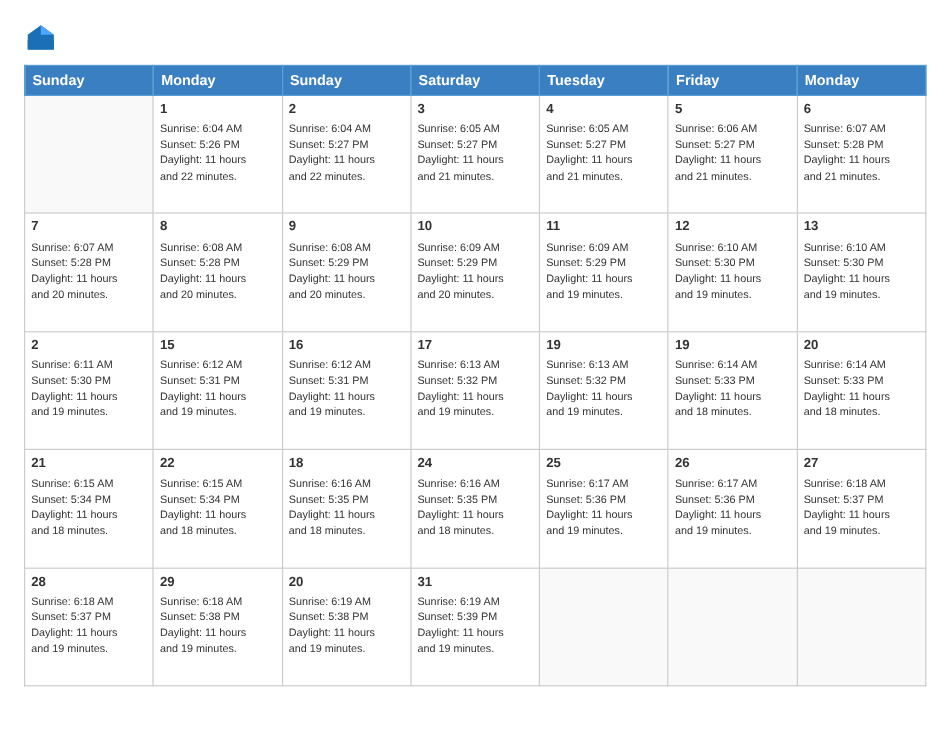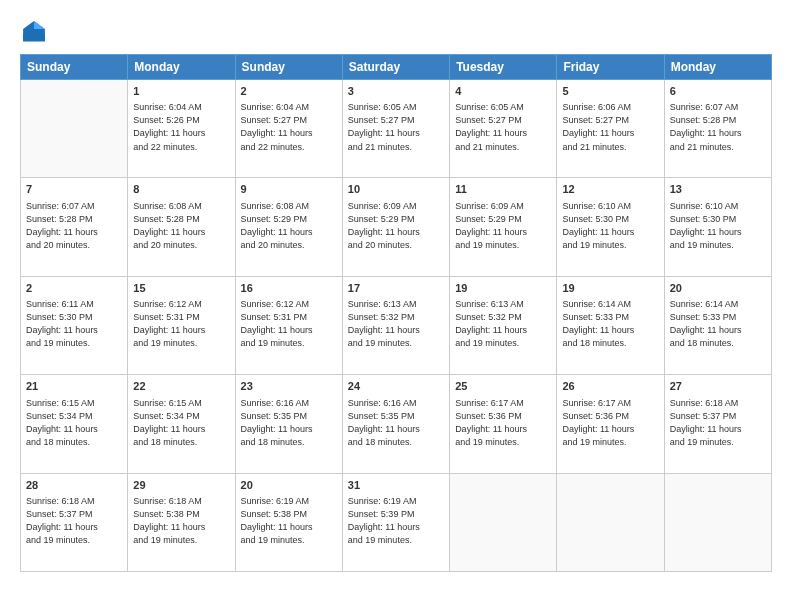--- a/index.html
+++ b/index.html
@@ -224,21 +224,21 @@
         <tr>
           <td>
             <span class="day-number">21</span>
             <div class="day-info">Sunrise: 6:15 AM<br>Sunset: 5:34 PM<br>Daylight: 11 hours<br>and 18 minutes.</div>
           </td>
           <td>
             <span class="day-number">22</span>
             <div class="day-info">Sunrise: 6:15 AM<br>Sunset: 5:34 PM<br>Daylight: 11 hours<br>and 18 minutes.</div>
           </td>
           <td>
-            <span class="day-number">23</span>
+            <span class="day-number">18</span>
             <div class="day-info">Sunrise: 6:16 AM<br>Sunset: 5:35 PM<br>Daylight: 11 hours<br>and 18 minutes.</div>
           </td>
           <td>
             <span class="day-number">24</span>
             <div class="day-info">Sunrise: 6:16 AM<br>Sunset: 5:35 PM<br>Daylight: 11 hours<br>and 18 minutes.</div>
           </td>
           <td>
             <span class="day-number">25</span>
             <div class="day-info">Sunrise: 6:17 AM<br>Sunset: 5:36 PM<br>Daylight: 11 hours<br>and 19 minutes.</div>
           </td>

